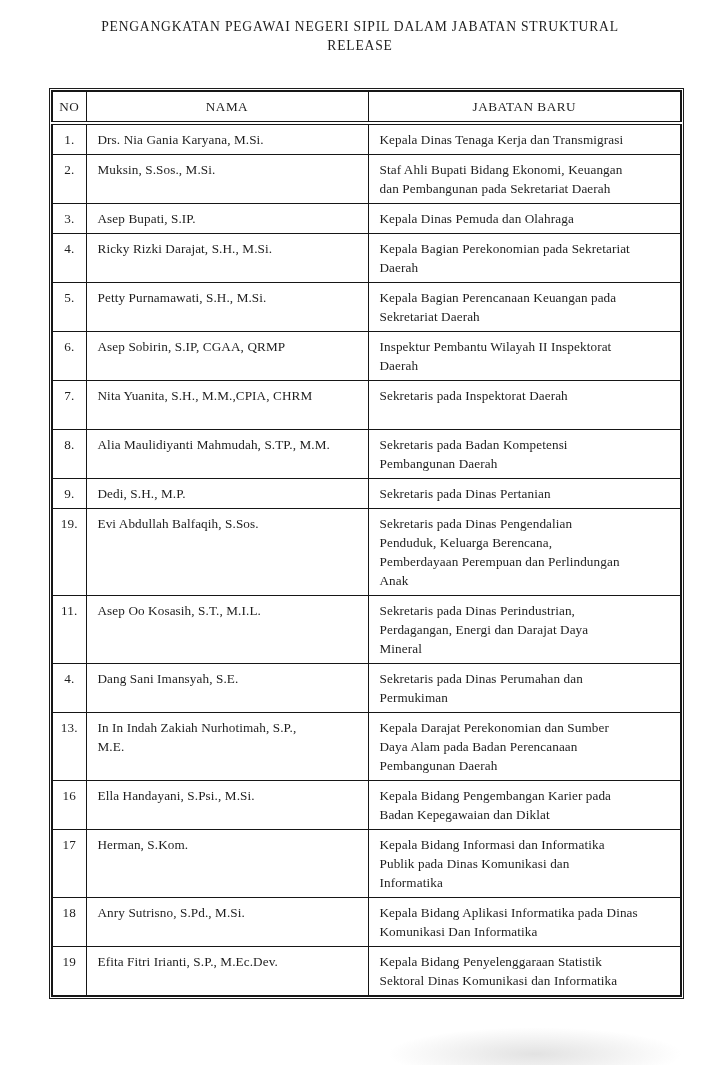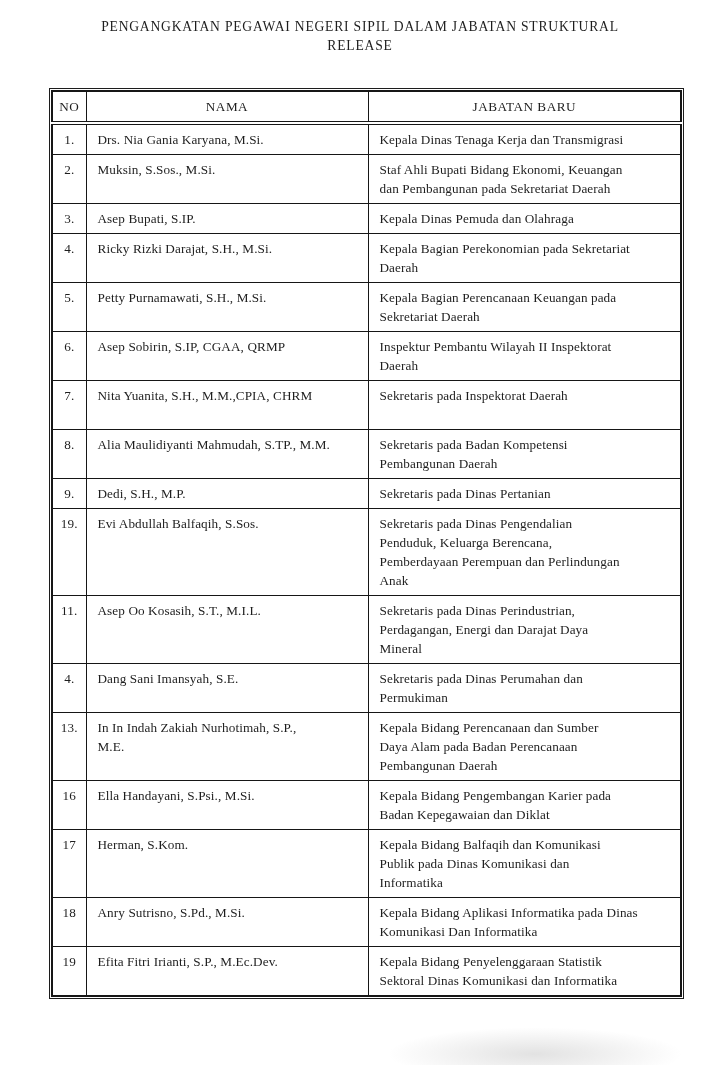--- a/index.html
+++ b/index.html
@@ -186,38 +186,38 @@
     <td class="no-cell">4.</td>
     <td class="nama-cell">Dang Sani Imansyah, S.E.</td>
     <td class="jabatan-cell">Sekretaris pada Dinas Perumahan dan
 Permukiman</td>
   </tr>
 
   <tr>
     <td class="no-cell">13.</td>
     <td class="nama-cell">In In Indah Zakiah Nurhotimah, S.P.,
 M.E.</td>
-    <td class="jabatan-cell">Kepala Bidang Perencanaan dan Sumber
+    <td class="jabatan-cell">Kepala Darajat Perekonomian dan Sumber
 Daya Alam pada Badan Perencanaan
 Pembangunan Daerah</td>
   </tr>
 
 
 
   <tr>
     <td class="no-cell">16</td>
     <td class="nama-cell">Ella Handayani, S.Psi., M.Si.</td>
     <td class="jabatan-cell">Kepala Bidang Pengembangan Karier pada
 Badan Kepegawaian dan Diklat</td>
   </tr>
 
   <tr>
     <td class="no-cell">17</td>
     <td class="nama-cell">Herman, S.Kom.</td>
-    <td class="jabatan-cell">Kepala Bidang Balfaqih dan Komunikasi
+    <td class="jabatan-cell">Kepala Bidang Informasi dan Informatika
 Publik pada Dinas Komunikasi dan
 Informatika</td>
   </tr>
 
   <tr>
     <td class="no-cell">18</td>
     <td class="nama-cell">Anry Sutrisno, S.Pd., M.Si.</td>
     <td class="jabatan-cell">Kepala Bidang Aplikasi Informatika pada Dinas
 Komunikasi Dan Informatika</td>
   </tr>

